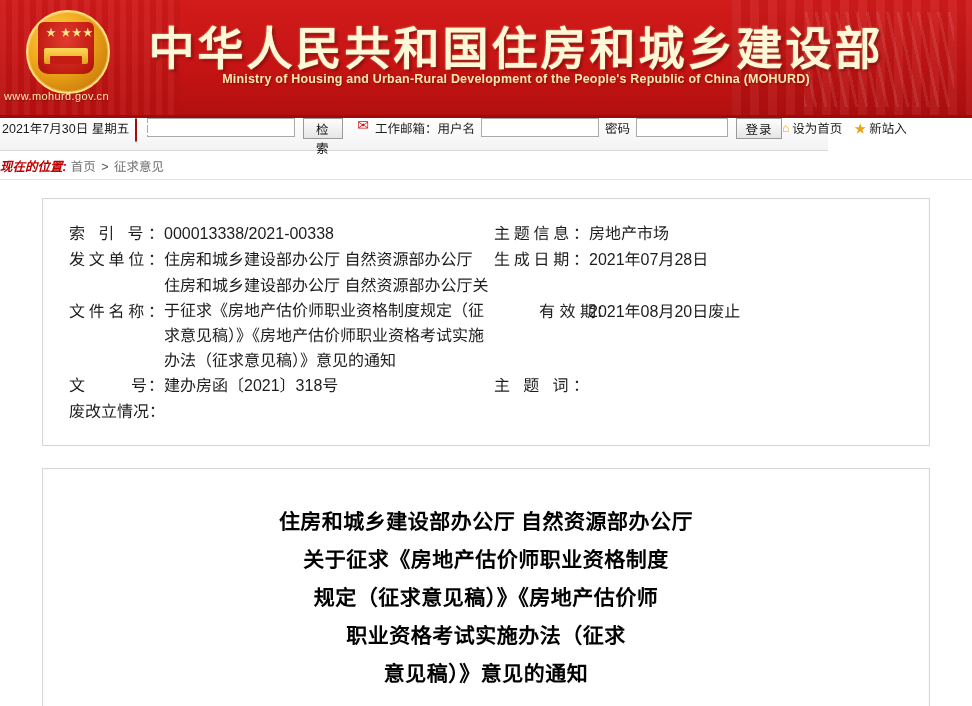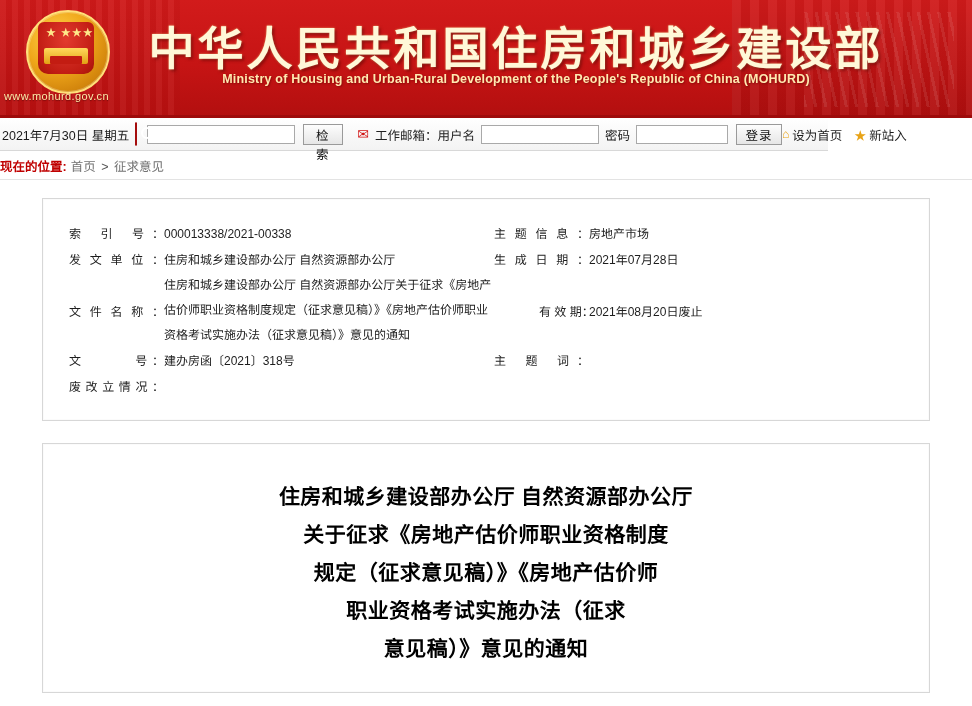--- a/index.html
+++ b/index.html
@@ -133,21 +133,21 @@
   }
 
   
   .toolbar {
     position: relative;
     width: 828px;
     height: 32px;
     background: linear-gradient(180deg, #ffffff 0%, #f3f3f3 100%);
     border-bottom: 1px solid #d8d8d8;
     display: flex;
-    align-items: center;
+    align-items: flex-start;
     font-size: 12.5px;
     color: #222;
   }
   .tb-date {
     margin-left: 2px;
     white-space: nowrap;
     color: #1a1a1a;
     font-size: 12.5px;
   }
   .tb-searchicon {
@@ -229,39 +229,40 @@
     display: flex;
     align-items: center;
     background: #ffffff;
     border-bottom: 1px solid #e3e3e3;
     font-size: 12.5px;
   }
   .crumb-label {
     color: #c00000;
     font-weight: bold;
     margin-left: 0px;
+    font-style: italic;
   }
   .crumb-links { margin-left: 4px; color: #222; }
   .crumb-links a { color: #737373; text-decoration: none; }
   .crumb-sep { margin: 0 2px; color: #555; }
 
   
   .page-body { background: #ffffff; padding: 0; }
   .panel {
     margin: 18px 42px 0 42px;
     border: 1px solid #d7d7d7;
     background: #ffffff;
     box-shadow: 0 0 0 1px #fbfbfb inset;
   }
   .meta-panel { padding: 22px 26px 20px 26px; }
   .meta-grid {
     display: grid;
     grid-template-columns: 95px 330px 95px 1fr;
     row-gap: 0;
-    font-size: 12px;
+    font-size: 16px;
     color: #1d1d1d;
     line-height: 26px;
   }
   .meta-key {
     text-align: justify;
     text-align-last: justify;
     color: #1d1d1d;
     white-space: nowrap;
   }
   .meta-key:after { content: "："; }

